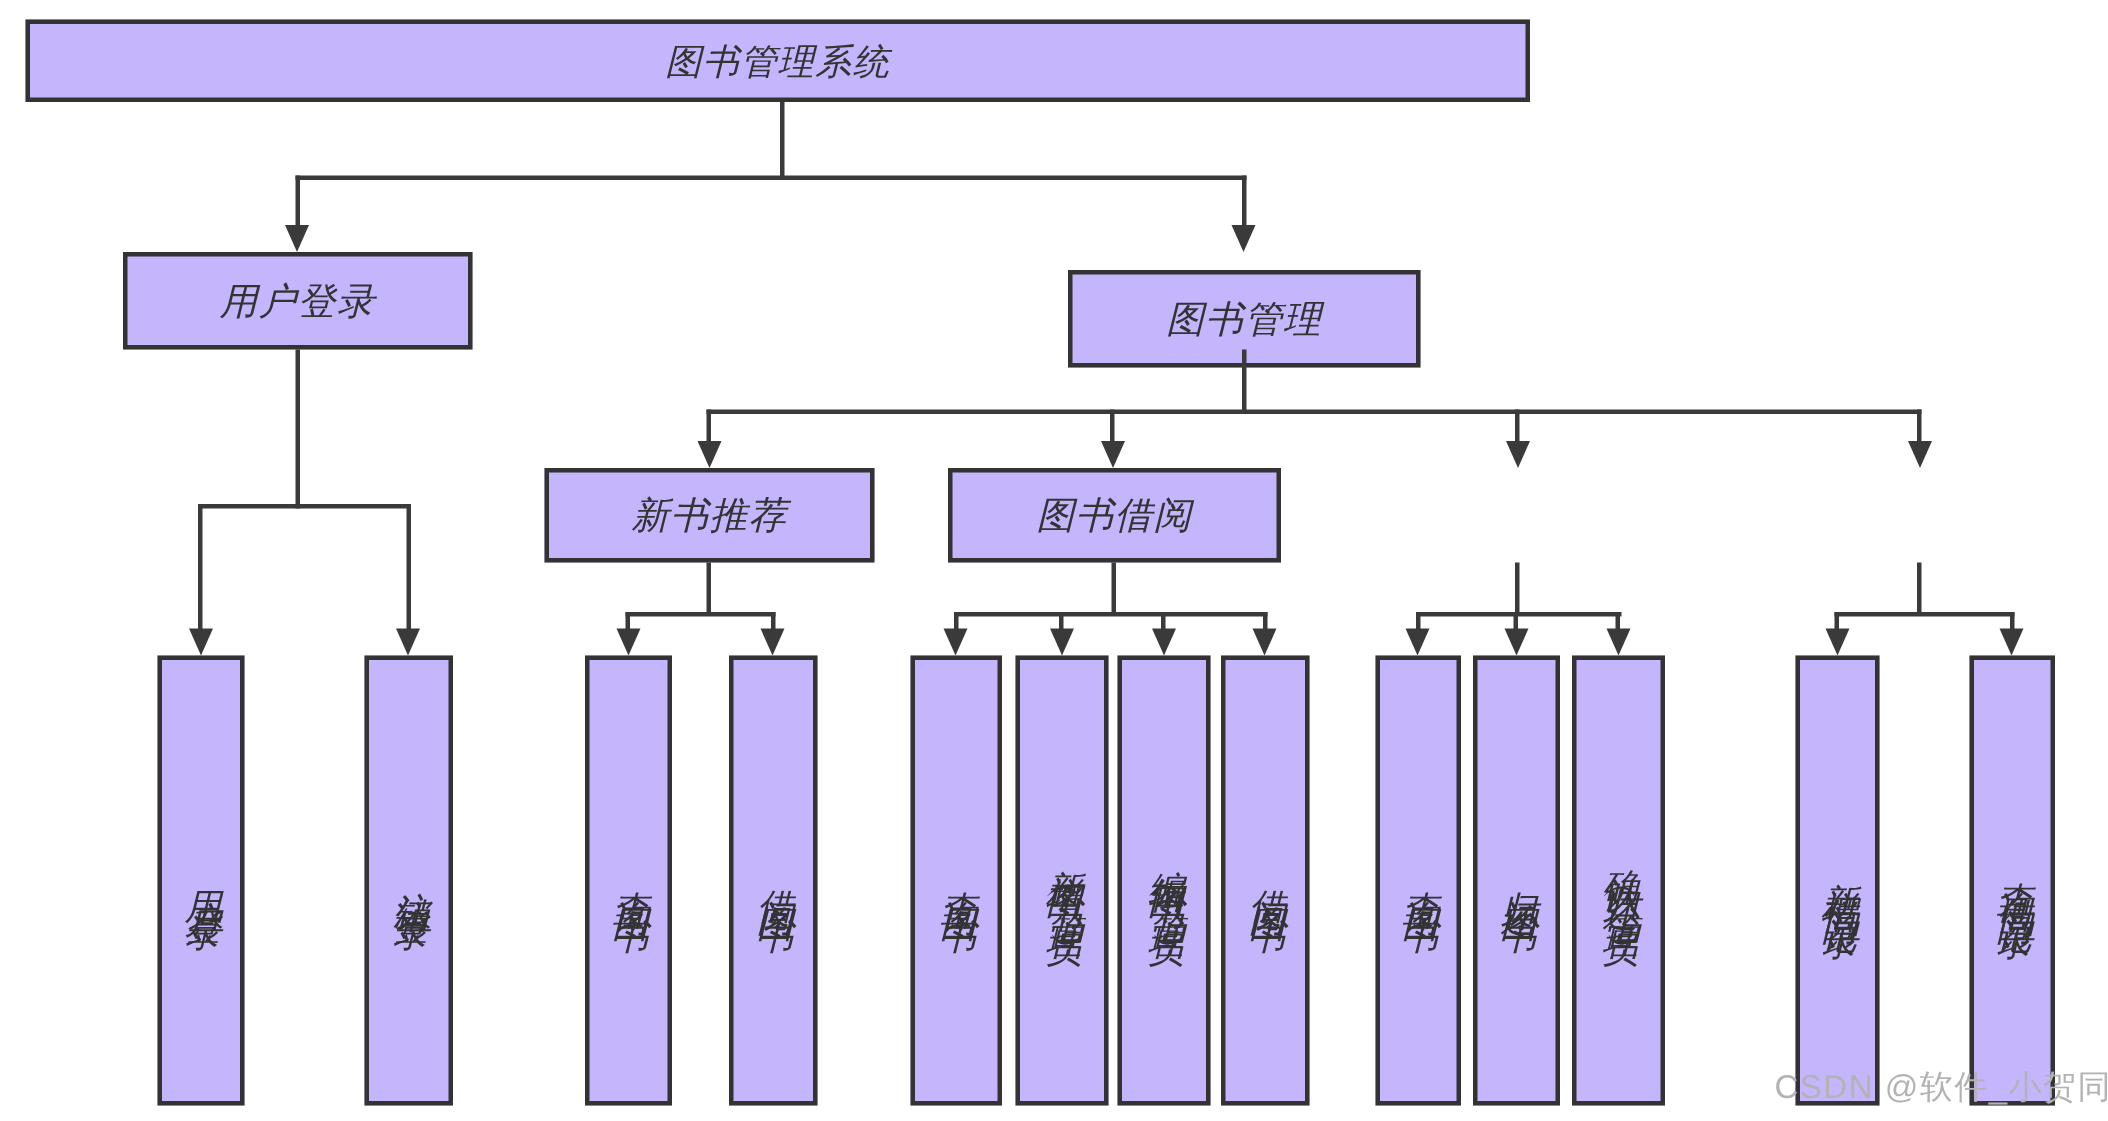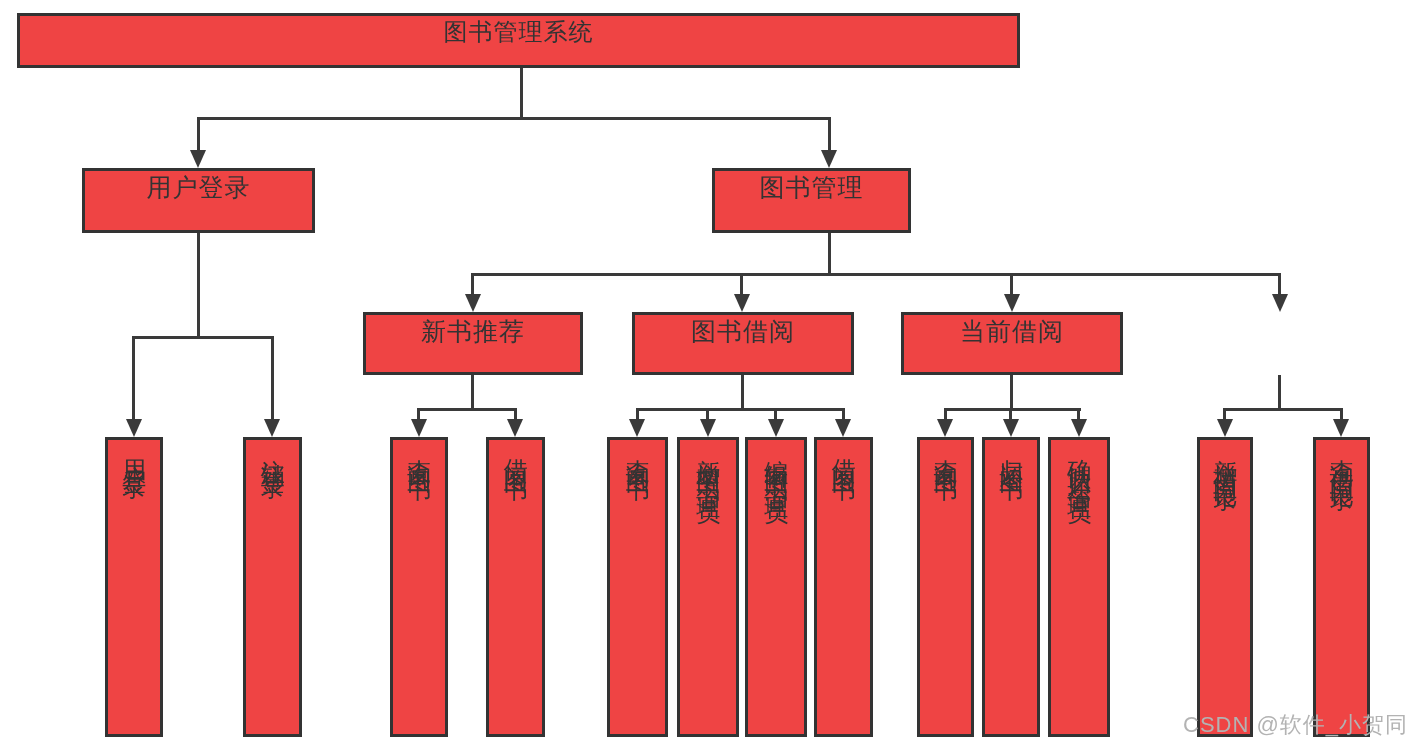--- a/index.html
+++ b/index.html
@@ -1,23 +1,24 @@
 <!DOCTYPE html>
 <html><head>
 <meta charset="utf-8">
 <style>
   html,body{margin:0;padding:0;background:#ffffff;}
   .stage{
     position:relative;width:1405px;height:747px;background:#ffffff;
     font-family:"Liberation Sans",sans-serif;overflow:hidden;
   }
   .hbox,.vbox{
-    position:absolute;box-sizing:border-box;background:#ef4444;
-    border:3px solid #333333;display:flex;justify-content:center;
+    position:absolute;box-sizing:border-box;background:#c4b5fd;
+    border:3px solid #333333;display:flex;align-items:center;justify-content:center;
     color:#333333;
+    font-style:italic;
   }
   .hbox span{font-size:25px;letter-spacing:1px;white-space:nowrap;}
   .hbox.root span{font-size:24px;}
   .vbox span{
     writing-mode:vertical-rl;text-orientation:mixed;
     font-size:24px;letter-spacing:6px;line-height:1.1;
   }
   .vline{position:absolute;width:3px;background:#3a3a3a;}
   .hline{position:absolute;height:3px;background:#3a3a3a;}
   .arrow{
@@ -42,21 +43,21 @@
   <div class="vline" style="left:520px;top:68px;height:50px"></div>
   <div class="hline" style="left:197px;top:117px;width:634px"></div>
   <div class="vline" style="left:197px;top:117px;height:34px"></div>
   <div class="arrow" style="left:190px;top:150px"></div>
   <div class="vline" style="left:828px;top:117px;height:34px"></div>
   <div class="arrow" style="left:821px;top:150px"></div>
 
   <div class="hbox" style="left:82px;top:168px;width:233px;height:65px">
     <span>用户登录</span>
   </div>
-  <div class="hbox" style="left:712px;top:168px;width:199px;height:65px">
+  <div class="hbox" style="left:712px;top:180px;width:235px;height:65px">
     <span>图书管理</span>
   </div>
 
   <div class="vline" style="left:197px;top:233px;height:106px"></div>
   <div class="hline" style="left:132px;top:336px;width:142px"></div>
   <div class="vline" style="left:132px;top:336px;height:84px"></div>
   <div class="arrow" style="left:126px;top:419px"></div>
   <div class="vline" style="left:271px;top:336px;height:84px"></div>
   <div class="arrow" style="left:264px;top:419px"></div>
 
@@ -69,23 +70,20 @@
   <div class="vline" style="left:1010px;top:273px;height:22px"></div>
   <div class="arrow" style="left:1004px;top:294px"></div>
   <div class="vline" style="left:1278px;top:273px;height:22px"></div>
   <div class="arrow" style="left:1272px;top:294px"></div>
 
   <div class="hbox" style="left:632px;top:312px;width:222px;height:63px">
     <span>图书借阅</span>
   </div>
   <div class="hbox" style="left:363px;top:312px;width:220px;height:63px">
     <span>新书推荐</span>
-  </div>
-  <div class="hbox" style="left:901px;top:312px;width:222px;height:63px">
-    <span>当前借阅</span>
   </div>
 
   <div class="vline" style="left:471px;top:375px;height:35px"></div>
   <div class="hline" style="left:417px;top:408px;width:100px"></div>
   <div class="vline" style="left:417px;top:408px;height:13px"></div>
   <div class="arrow" style="left:411px;top:419px"></div>
   <div class="vline" style="left:514px;top:408px;height:13px"></div>
   <div class="arrow" style="left:507px;top:419px"></div>
 
   <div class="vline" style="left:741px;top:375px;height:35px"></div>

